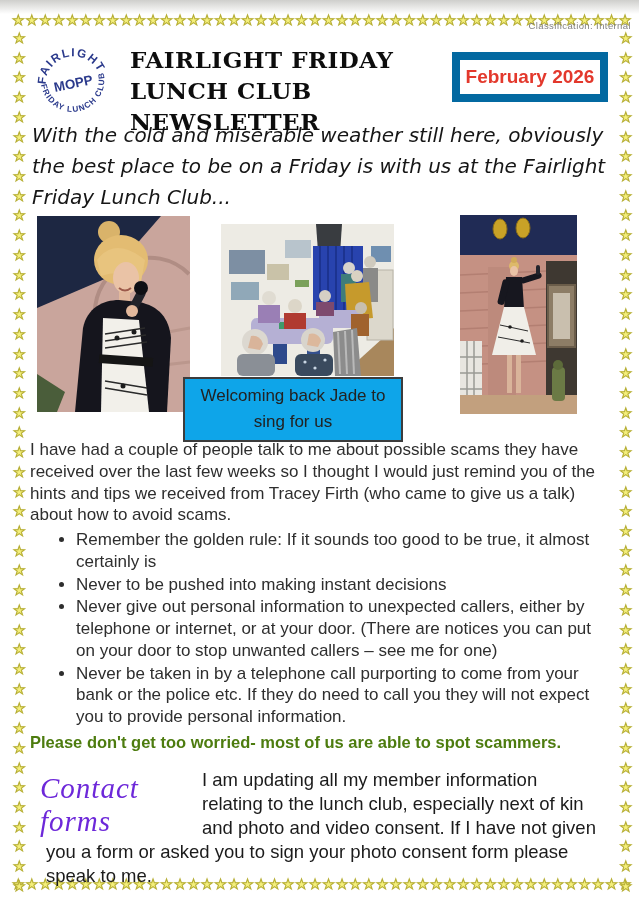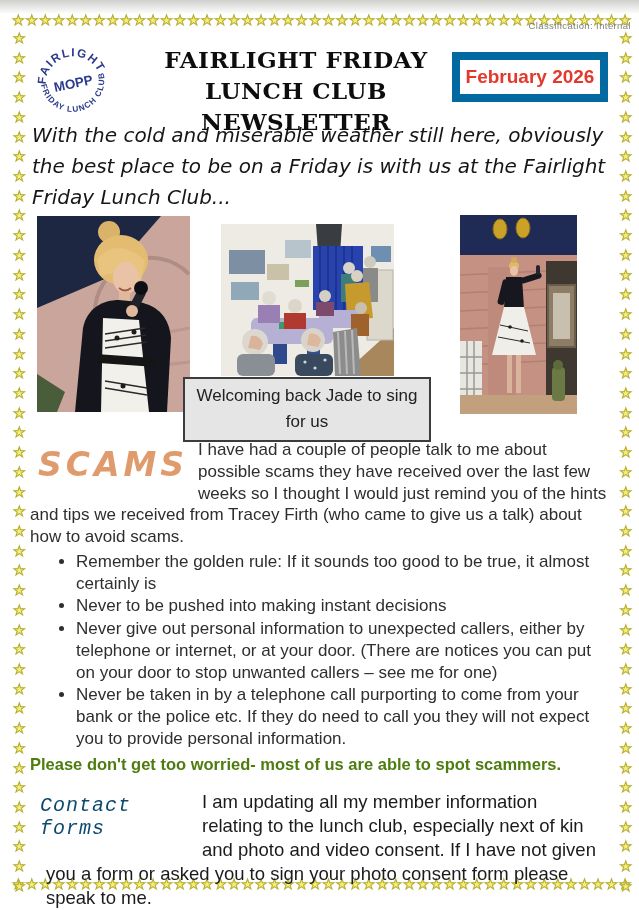--- a/index.html
+++ b/index.html
@@ -22,63 +22,63 @@
   .star{font-size:14px;color:#f4ef7b;-webkit-text-stroke:1px #b6ae36;text-shadow:0 0 1px #b6ae36;}
   .classification{
     position:absolute;top:20px;right:8px;z-index:6;
     font-size:9.5px;color:rgba(115,115,115,.9);letter-spacing:.4px;
   }
   
   .content{position:absolute;left:30px;top:40px;width:582px;z-index:2;}
   .header{position:relative;height:72px;}
   .logo{position:absolute;left:2px;top:-3px;width:82px;height:82px;transform:rotate(-12deg);}
   .title{
-    margin:4px 150px 0 100px;text-align:center;
+    margin:4px 150px 0 100px;
     font-family:"DejaVu Serif",serif;font-weight:700;font-size:23px;
     letter-spacing:.5px;line-height:1.35;color:#0d0d0d;
   }
   .date-box{
     position:absolute;right:4px;top:8px;width:140px;height:34px;
     border:8px solid #0369a1;background:#fff;display:flex;align-items:center;justify-content:center;
     color:#e3382c;font-weight:bold;font-size:19px;
   }
   .intro{
     margin:4px 0 0 2px;font-family:"DejaVu Sans",sans-serif;font-style:italic;
     font-size:20px;line-height:1.55;color:#161616;
   }
   
   .photo-row{position:relative;height:221px;margin-top:2px;}
   .photo{position:absolute;display:block;}
   .photo1{left:7px;top:1px;}
   .photo2{left:191px;top:9px;}
   .photo3{left:430px;top:0px;}
   .caption-box{
-    position:absolute;left:153px;top:162px;width:248px;box-sizing:border-box;
-    background:#e5e5e5;border:2px solid #3c3c3c;padding:4px 6px;
+    position:absolute;left:153px;top:162px;width:220px;box-sizing:border-box;
+    background:#0ea5e9;border:2px solid #3c3c3c;padding:4px 6px;
     text-align:center;font-size:17px;line-height:1.55;color:#222;z-index:3;
   }
   
   .scams-section{margin-top:3px;}
   .scams-heading{
     float:left;width:168px;height:64px;box-sizing:border-box;padding:6px 0 0 8px;
     font-family:"DejaVu Sans",sans-serif;font-style:italic;font-weight:bold;
     font-size:33px;letter-spacing:4px;color:#e09b6d;
   }
   .body-text{margin:0;font-size:17px;line-height:1.28;color:#2e2e2e;}
   .scams-section ul{margin:3px 0 0 0;padding-left:46px;}
   .scams-section li{font-size:17px;line-height:1.28;color:#2e2e2e;margin:0 0 1px 0;}
   .reassurance{
     margin:5px 0 0 0;font-weight:bold;font-size:16.5px;color:#4d7c0f;white-space:nowrap;
   }
   
   .contact-section{margin-top:9px;}
   .contact-heading{
     float:left;width:172px;height:50px;box-sizing:border-box;padding:4px 0 0 10px;
-    font-family:Liberation Mono, monospace;font-style:italic;
-    font-size:20px;letter-spacing:1px;color:#0c4a6e;
+    font-family:Liberation Serif, serif;font-style:italic;
+    font-size:29px;letter-spacing:1px;color:#6d28d9;
   }
   .contact-text{margin:16px;font-size:18.5px;line-height:1.3;color:#1b1b1b;}
   .signature{
     margin:7px 0 16px 6px;font-family:"DejaVu Sans",sans-serif;font-style:italic;
     font-weight:bold;font-size:18px;color:#b91c1c;
   }
   .signoff{
     margin:8px 0 0 6px;font-family:"DejaVu Sans",sans-serif;font-style:italic;
     font-size:16px;color:#1b1b1b;letter-spacing:1px;
   }
@@ -450,21 +450,20 @@
           <rect x="56" y="140" width="5" height="38" fill="#d9b49a"></rect>
         </g>
       </svg>
 
       <div class="caption-box">
         <span>Welcoming back Jade to sing for us</span>
       </div>
     </div>
 
     <div class="scams-section">
-      <div class="scams-heading">SCAMS</div>
       <p class="body-text">I have had a couple of people talk to me about possible scams they have received over the last few weeks so I thought I would just remind you of the hints and tips we received from Tracey Firth (who came to give us a talk) about how to avoid scams.</p>
       <ul>
         <li>Remember the golden rule: If it sounds too good to be true, it almost certainly is</li>
         <li>Never to be pushed into making instant decisions</li>
         <li>Never give out personal information to unexpected callers, either by telephone or internet, or at your door. (There are notices you can put on your door to stop unwanted callers – see me for one)</li>
         <li>Never be taken in by a telephone call purporting to come from your bank or the police etc. If they do need to call you they will not expect you to provide personal information.</li>
       </ul>
       <p class="reassurance">Please don't get too worried- most of us are able to spot scammers.</p>
       <div class="clear"></div>
     </div>

